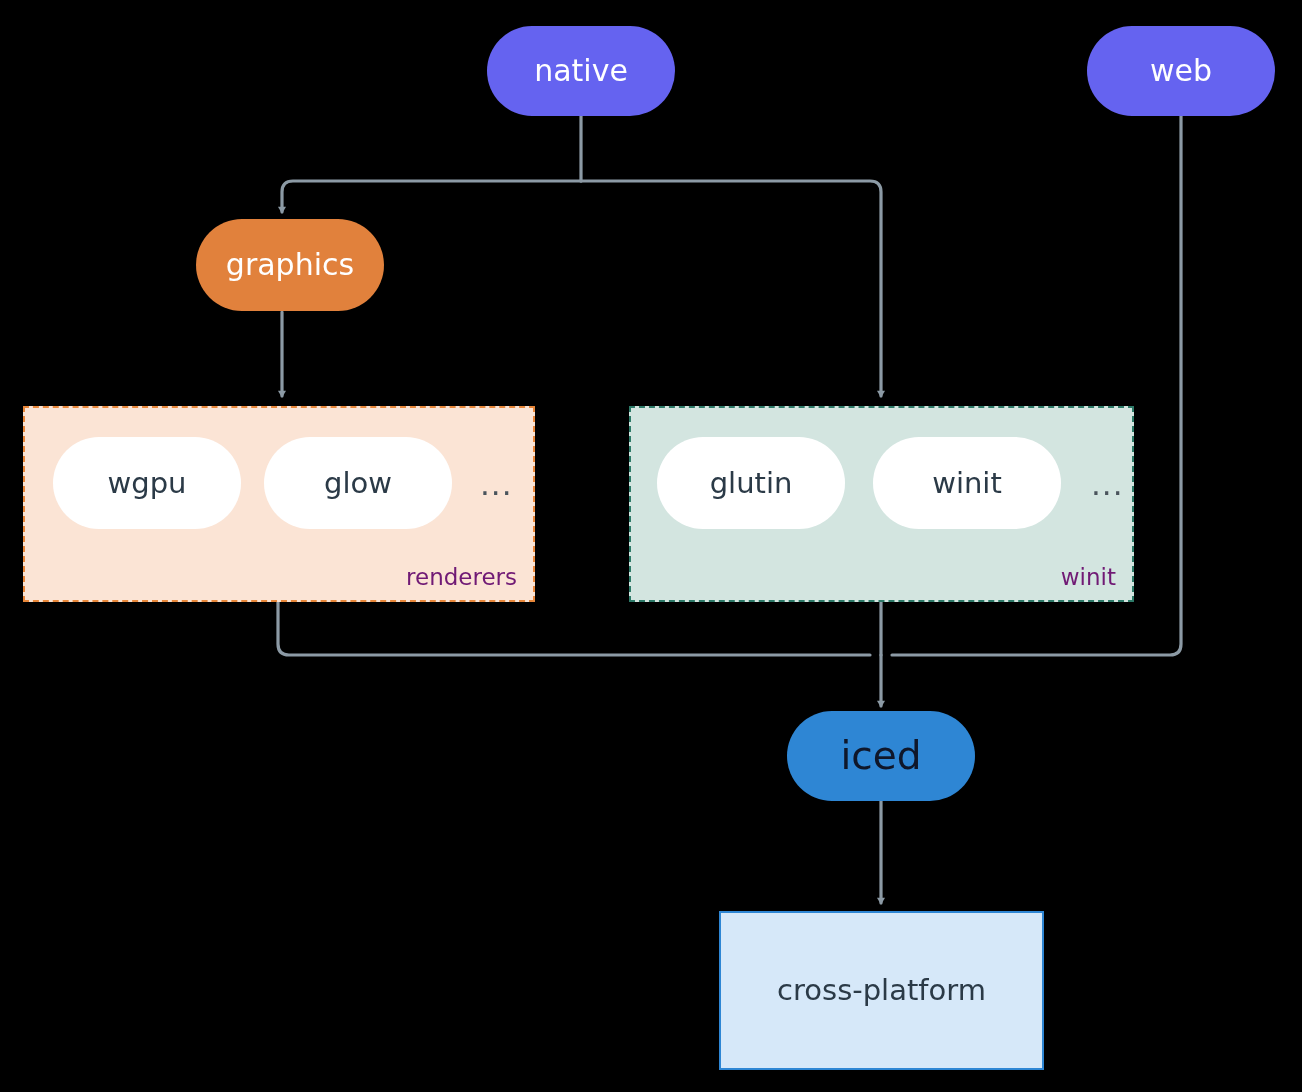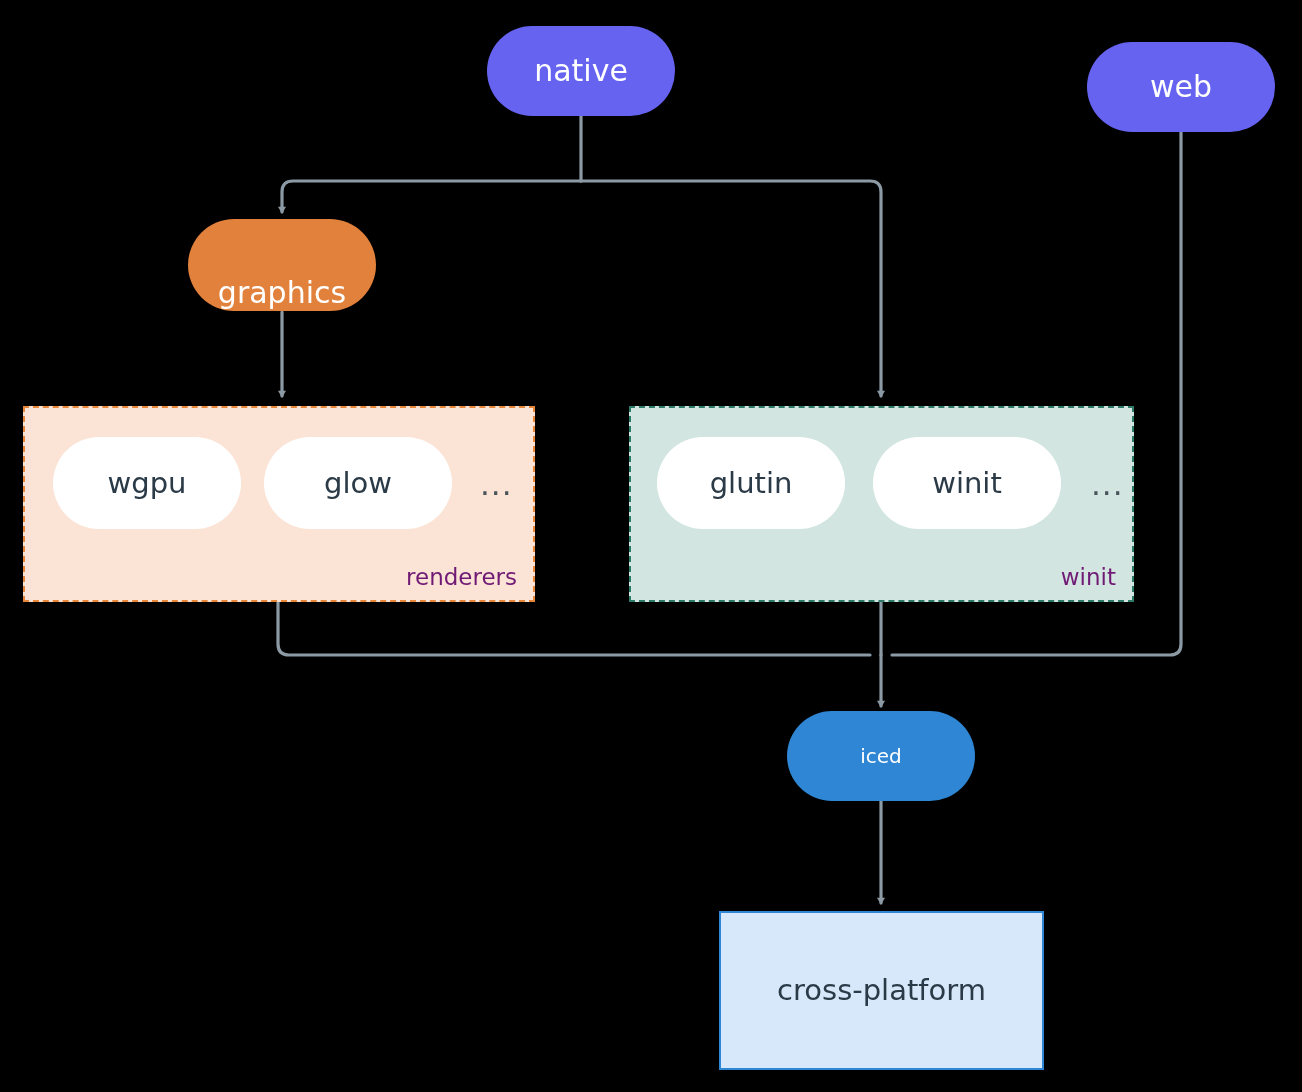--- a/index.html
+++ b/index.html
@@ -43,22 +43,22 @@
     color: #ffffff;
     font-size: 30px;
   }
   .node-orange {
     background: #e1813c;
     color: #ffffff;
     font-size: 30px;
   }
   .node-blue {
     background: #2e86d4;
-    color: #ffffff;
-    font-size: 20px;
+    color: #0f172a;
+    font-size: 39px;
   }
   .node-white {
     background: #ffffff;
     color: #2b3a47;
     font-size: 29px;
   }
   .rect-app {
     background: #d6e8f9;
     border: 2px solid #2e86d4;
     color: #2b3a47;
@@ -121,25 +121,25 @@
       <path d="M881,655 L881,706" marker-end="url(#arrow)"></path>
 
       <path d="M881,800 L881,903" marker-end="url(#arrow)"></path>
     </g>
   </svg>
 
   <div class="node pill node-purple" style="left:487px; top:26px; width:188px; height:90px;">
     <span>native</span>
   </div>
 
-  <div class="node pill node-purple" style="left:1087px; top:42px; width:188px; height:90px;">
+  <div class="node pill node-purple" style="left:1087px; top:26px; width:188px; height:90px;">
     <span>web</span>
   </div>
 
-  <div class="node pill node-orange" style="left:188px; top:219px; width:188px; height:92px;align-items:flex-end;">
+  <div class="node pill node-orange" style="left:196px; top:219px; width:188px; height:92px;">
     <span>graphics</span>
   </div>
 
   <div class="cluster cluster-renderers" style="left:23px; top:406px; width:512px; height:196px;">
     <div class="node pill node-white" style="left:239px; top:29px; width:188px; height:92px;">
       <span>glow</span>
     </div>
     <div class="node pill node-white" style="left:28px; top:29px; width:188px; height:92px;">
       <span>wgpu</span>
     </div>

